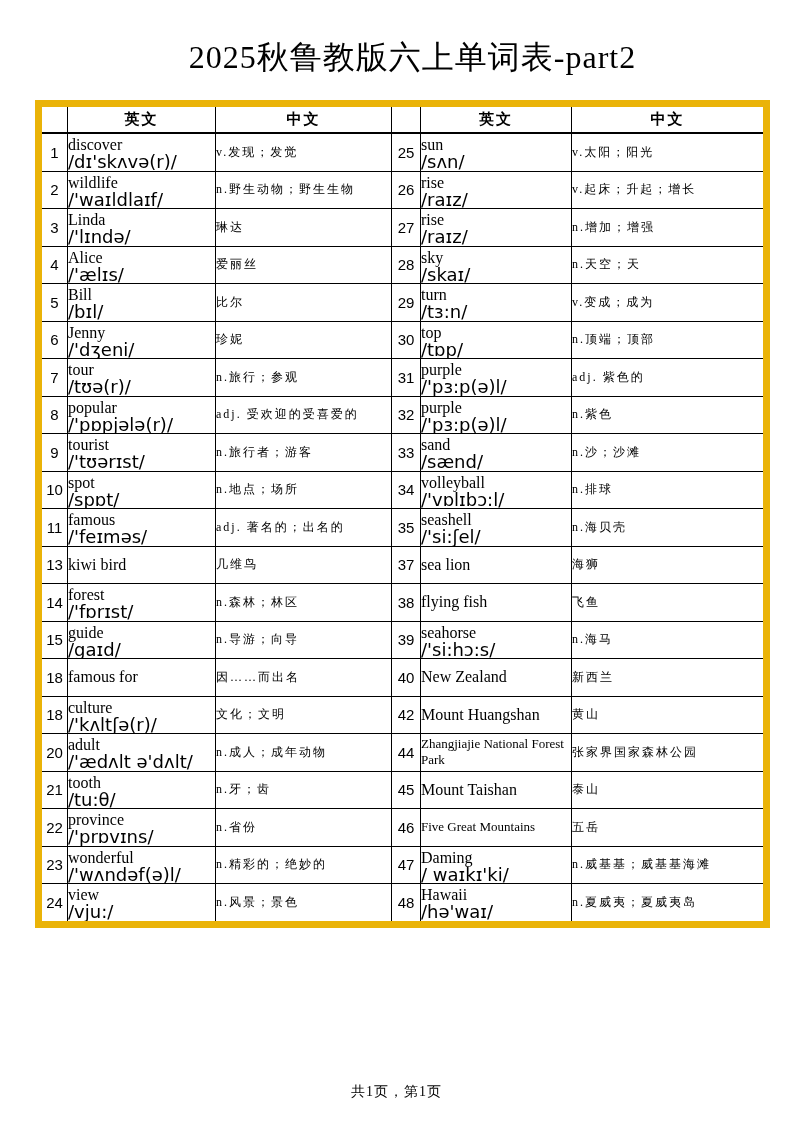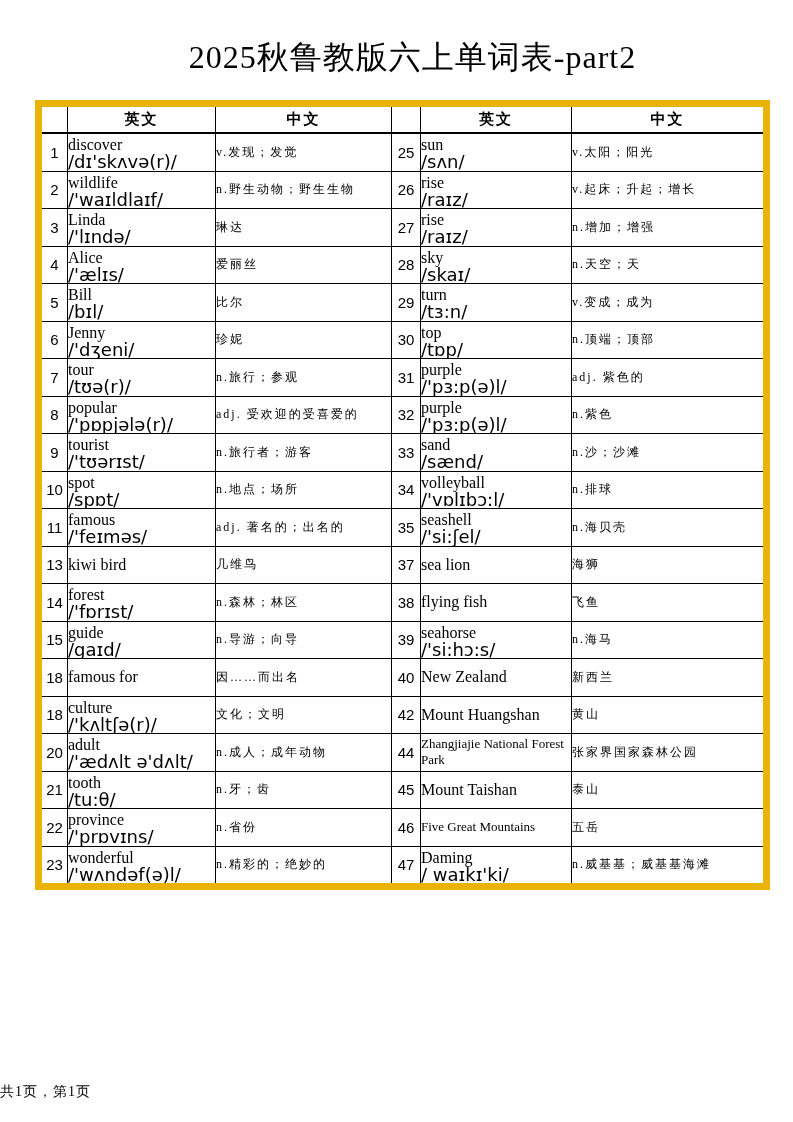--- a/index.html
+++ b/index.html
@@ -93,20 +93,21 @@
     font-size: 12px;
     letter-spacing: 2px;
     padding: 0 2px 0 8px;
     font-family: "Liberation Serif", serif;
   }
   .footer {
     position: absolute;
     top: 1083px;
     left: 0;
     width: 100%;
+    text-align: center;
     font-size: 14px;
     letter-spacing: 1px;
     font-family: "Liberation Serif", serif;
   }
 </style>
 </head>
 <body>
 
 <div class="page">
 
@@ -396,18 +397,32 @@
             <div class="phon">/'wʌndəf(ə)l/</div>
           </td>
           <td class="zh">n.精彩的；绝妙的</td>
           <td class="num">47</td>
           <td class="cell-en">
             <div class="word">Daming</div>
             <div class="phon">/ waɪkɪ'ki/</div>
           </td>
           <td class="zh">n.威基基；威基基海滩</td>
         </tr>
+        <tr>
+          <td class="num">24</td>
+          <td class="cell-en">
+            <div class="word">view</div>
+            <div class="phon">/vju:/</div>
+          </td>
+          <td class="zh">n.风景；景色</td>
+          <td class="num">48</td>
+          <td class="cell-en">
+            <div class="word">Hawaii</div>
+            <div class="phon">/hə'waɪ/</div>
+          </td>
+          <td class="zh">n.夏威夷；夏威夷岛</td>
+        </tr>
       </tbody>
   </table>
 
   <div class="footer">共1页，第1页</div>
 
 </div>
 
 </body></html>

